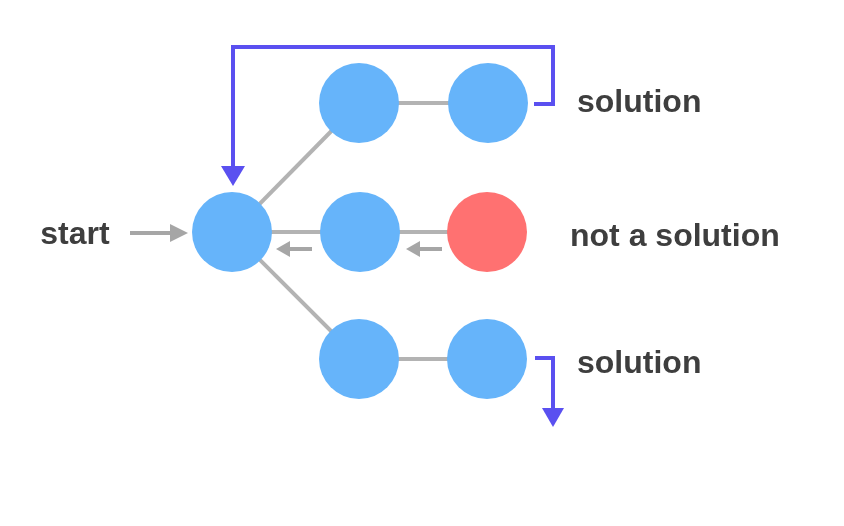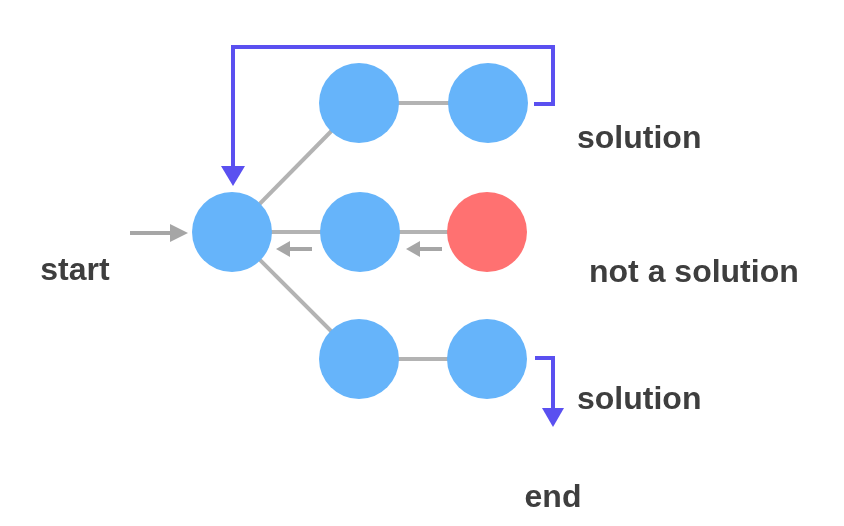--- a/index.html
+++ b/index.html
@@ -52,34 +52,33 @@
   .node-red  { fill: var(--node_red, #ff7171); }
 
   
   .label {
     position: absolute;
     color: var(--label_text, #3e3e3e);
     font-size: 32px;
     font-weight: 600;
     line-height: 40px;
     white-space: nowrap;
-    margin-top: 36px;
   }
   .label-start {
     left: 25px;
     top: 213px;
     width: 100px;
     text-align: center;
   }
   .label-solution-top {
     left: 577px;
     top: 81px;
   }
   .label-not-a-solution {
-    left: 589px;
+    left: 570px;
     top: 215px;
   }
   .label-solution-bottom {
     left: 577px;
     top: 342px;
   }
   .label-end {
     left: 503px;
     top: 440px;
     width: 100px;
@@ -130,14 +129,13 @@
     <g>
       <polyline class="purple-path" points="535,358 553,358 553,410"></polyline>
       <polygon class="purple-head" points="542,408 564,408 553,427"></polygon>
     </g>
   </svg>
 
   <div class="label label-start">start</div>
   <div class="label label-solution-top">solution</div>
   <div class="label label-not-a-solution">not a solution</div>
   <div class="label label-solution-bottom">solution</div>
-  <div class="label label-end">end</div>
 </div>
 
 </body></html>

